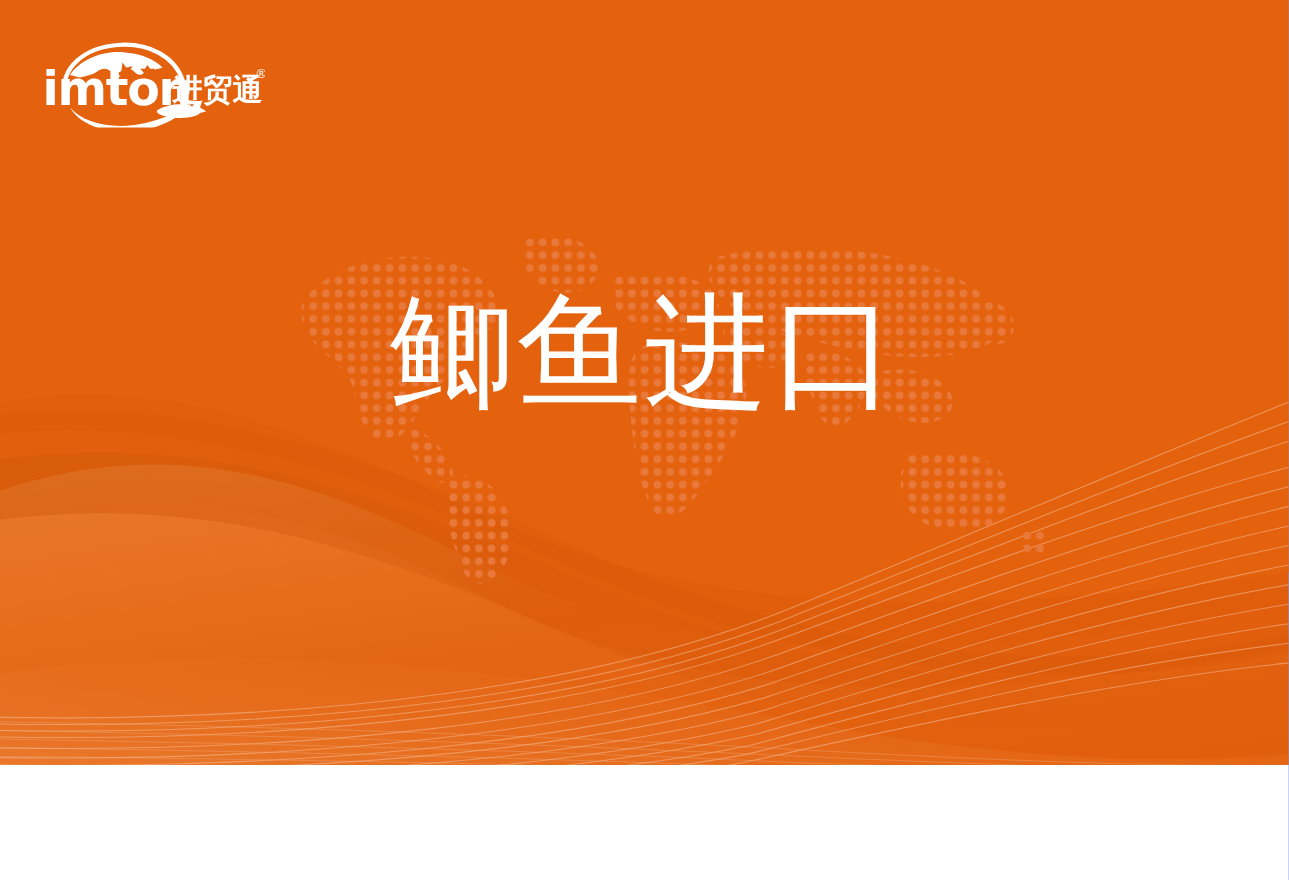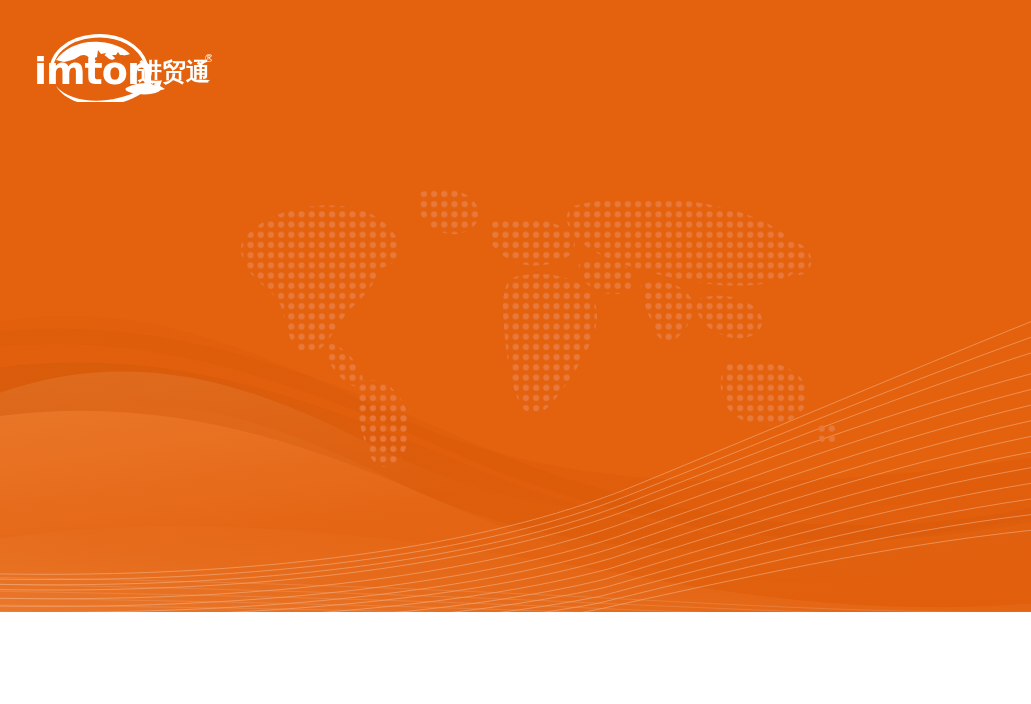--- a/index.html
+++ b/index.html
@@ -215,16 +215,17 @@
 
       <text x="0" y="54" font-family="'DejaVu Sans','Liberation Sans',sans-serif" font-size="38" font-weight="700" fill="#ffffff" letter-spacing="-1">imton</text>
 
       <text x="104" y="50" font-family="'DejaVu Sans','Liberation Sans',sans-serif" font-size="24" font-weight="700" fill="#ffffff">进贸通</text>
 
       <text x="170" y="32" font-family="'DejaVu Sans','Liberation Sans',sans-serif" font-size="10" fill="#ffffff">®</text>
     </svg>
   </div>
 
   <div id="headline">
+    <span class="ln ln1">鲫鱼进口</span>
   </div>
 
 
 </div>
 
 </body></html>

